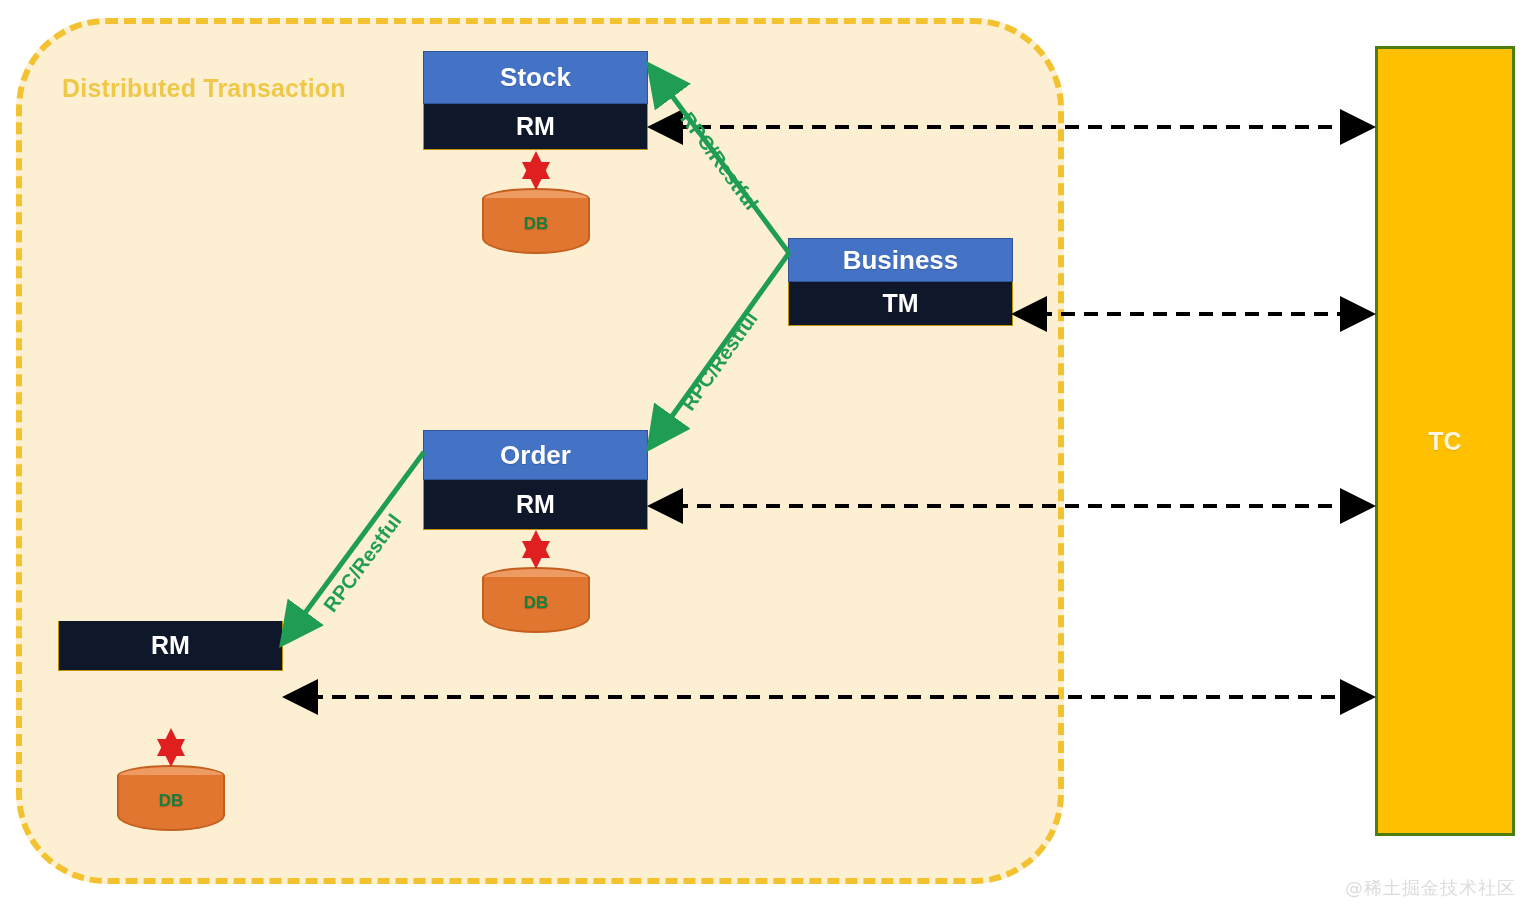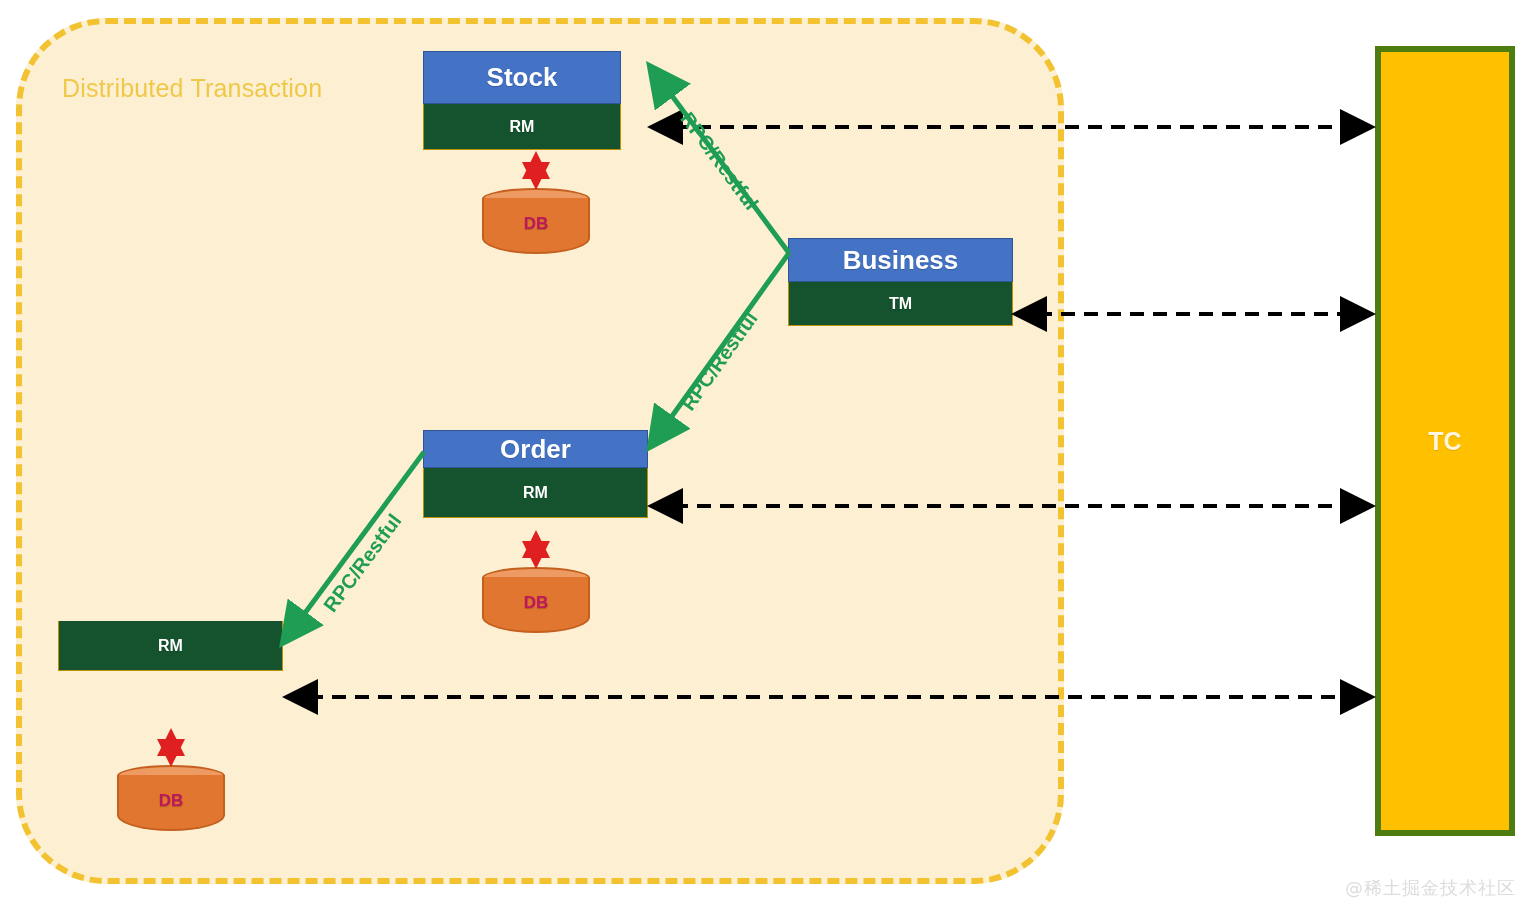--- a/index.html
+++ b/index.html
@@ -28,21 +28,21 @@
     background: #FDF0D2;
     border: 6px dashed #F2C230;
     border-radius: 90px;
     box-sizing: border-box;
   }
   .dt-title {
     position: absolute;
     left: 62px;
     top: 74px;
     font-size: 25px;
-    font-weight: normal;
+    font-weight: bold;
     color: #EFC84A;
     letter-spacing: 0.2px;
     white-space: nowrap;
   }
 
   
   .svc {
     position: absolute;
     box-sizing: border-box;
   }
@@ -55,35 +55,35 @@
     font-weight: bold;
     color: #ffffff;
     text-shadow: 0 1px 1px rgba(0,0,0,0.18);
   }
   .svc .band.top {
     background: #4472C4;
     border: 1px solid #2F5597;
     font-size: 26px;
   }
   .svc .band.bottom {
-    background: #14532d;
+    background: #0f172a;
     border: 1px solid #BF9000;
     border-top: none;
-    font-size: 16px;
+    font-size: 25px;
   }
 
   
   .tc-box {
     position: absolute;
     left: 1375px;
     top: 46px;
     width: 140px;
     height: 790px;
     background: #FFC000;
-    border: 6px solid #4d7c0f;
+    border: 3px solid #4d7c0f;
     box-sizing: border-box;
     display: flex;
     align-items: center;
     justify-content: center;
     color: #FFF6DD;
     font-size: 25px;
     font-weight: bold;
     text-shadow: 0 1px 1px rgba(0,0,0,0.12);
   }
 
@@ -116,21 +116,21 @@
     border: 2px solid #C45F1E;
     border-radius: 50%;
     box-sizing: border-box;
   }
   .db .lbl {
     position: absolute;
     left: 0;
     top: 26px;
     width: 108px;
     text-align: center;
-    color: #be185d;
+    color: #15803d;
     font-size: 17px;
     font-weight: bold;
     text-shadow: 0 1px 1px rgba(0,0,0,0.22);
   }
 
   
   #wires {
     position: absolute;
     left: 0;
     top: 0;
@@ -157,37 +157,37 @@
   }
 </style>
 </head>
 <body>
 
 <div id="canvas">
 
   <div class="dt-region"></div>
   <div class="dt-title">Distributed Transaction</div>
 
-  <div class="svc" style="left:423px; top:51px; width:198px;text-align:right;">
+  <div class="svc" style="left:423px; top:51px; width:225px;text-align:right;">
     <div class="band top" style="height:53px;">Stock</div>
     <div class="band bottom" style="height:46px;">RM</div>
   </div>
   <div class="db" style="left:482px; top:188px;">
     <div class="top"></div>
     <div class="body"></div>
     <div class="lbl">DB</div>
   </div>
 
   <div class="svc" style="left:788px; top:238px; width:225px;">
     <div class="band top" style="height:44px;">Business</div>
     <div class="band bottom" style="height:44px;">TM</div>
   </div>
 
   <div class="svc" style="left:423px; top:430px; width:225px;">
-    <div class="band top" style="height:38px;">Order</div>
+    <div class="band top" style="height:50px;">Order</div>
     <div class="band bottom" style="height:50px;">RM</div>
   </div>
   <div class="db" style="left:482px; top:567px;">
     <div class="top"></div>
     <div class="body"></div>
     <div class="lbl">DB</div>
   </div>
 
   <div class="svc" style="left:58px; top:621px; width:225px;">
     <div class="band bottom" style="height:50px;">RM</div>

